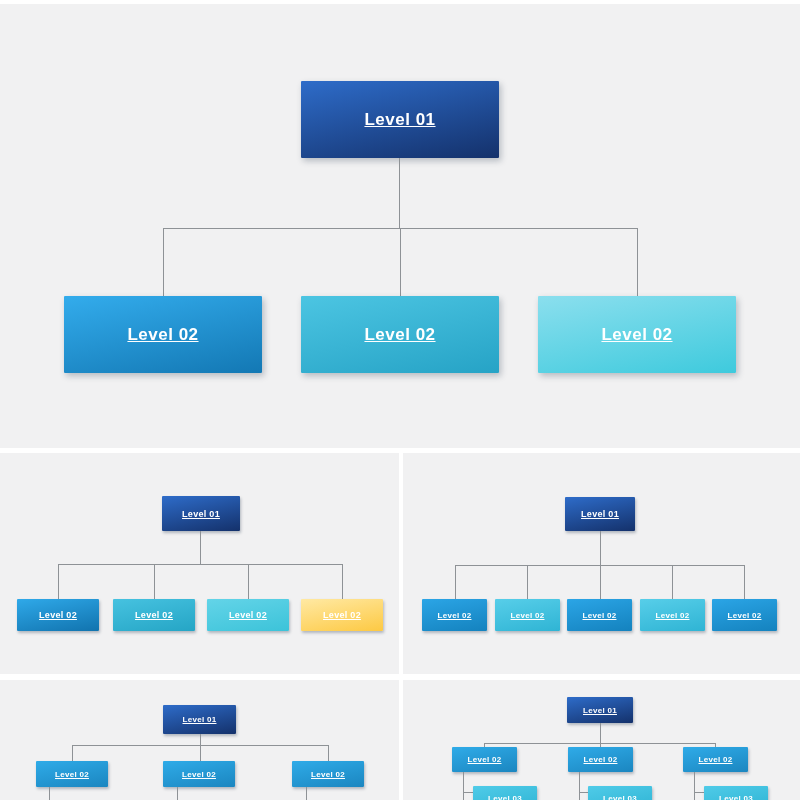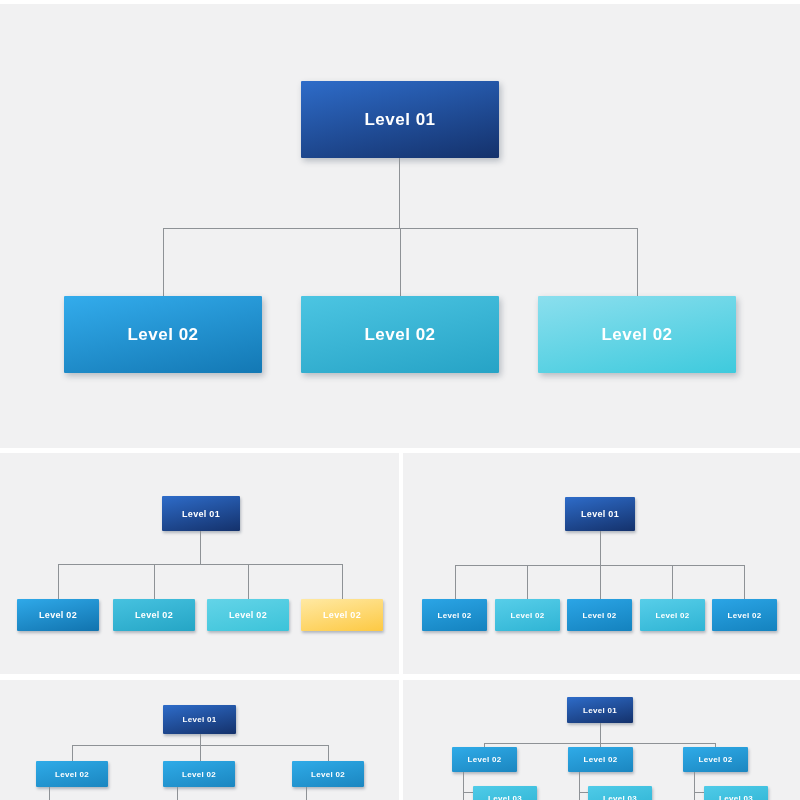--- a/index.html
+++ b/index.html
@@ -21,20 +21,21 @@
     position: absolute;
     display: flex;
     align-items: center;
     justify-content: center;
     color: #ffffff;
     font-weight: bold;
     letter-spacing: 0.5px;
     border-radius: 1px;
     box-shadow: 2px 3px 6px rgba(30, 45, 70, 0.28);
     white-space: nowrap;
+    text-decoration: underline;
   }
   .node.small {
     letter-spacing: 0.3px;
     box-shadow: 1px 2px 3px rgba(30, 45, 70, 0.3);
   }
   .line {
     position: absolute;
     background: #8e9296;
   }
 </style>

